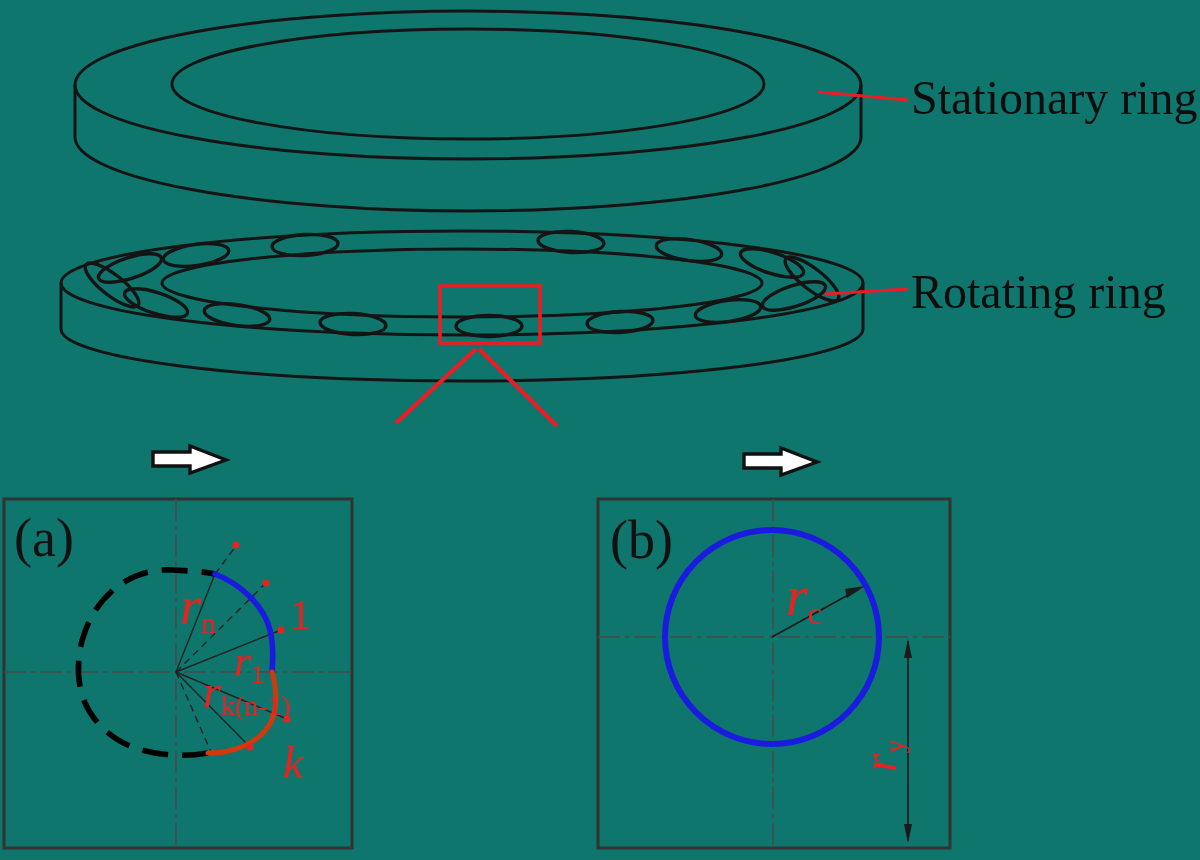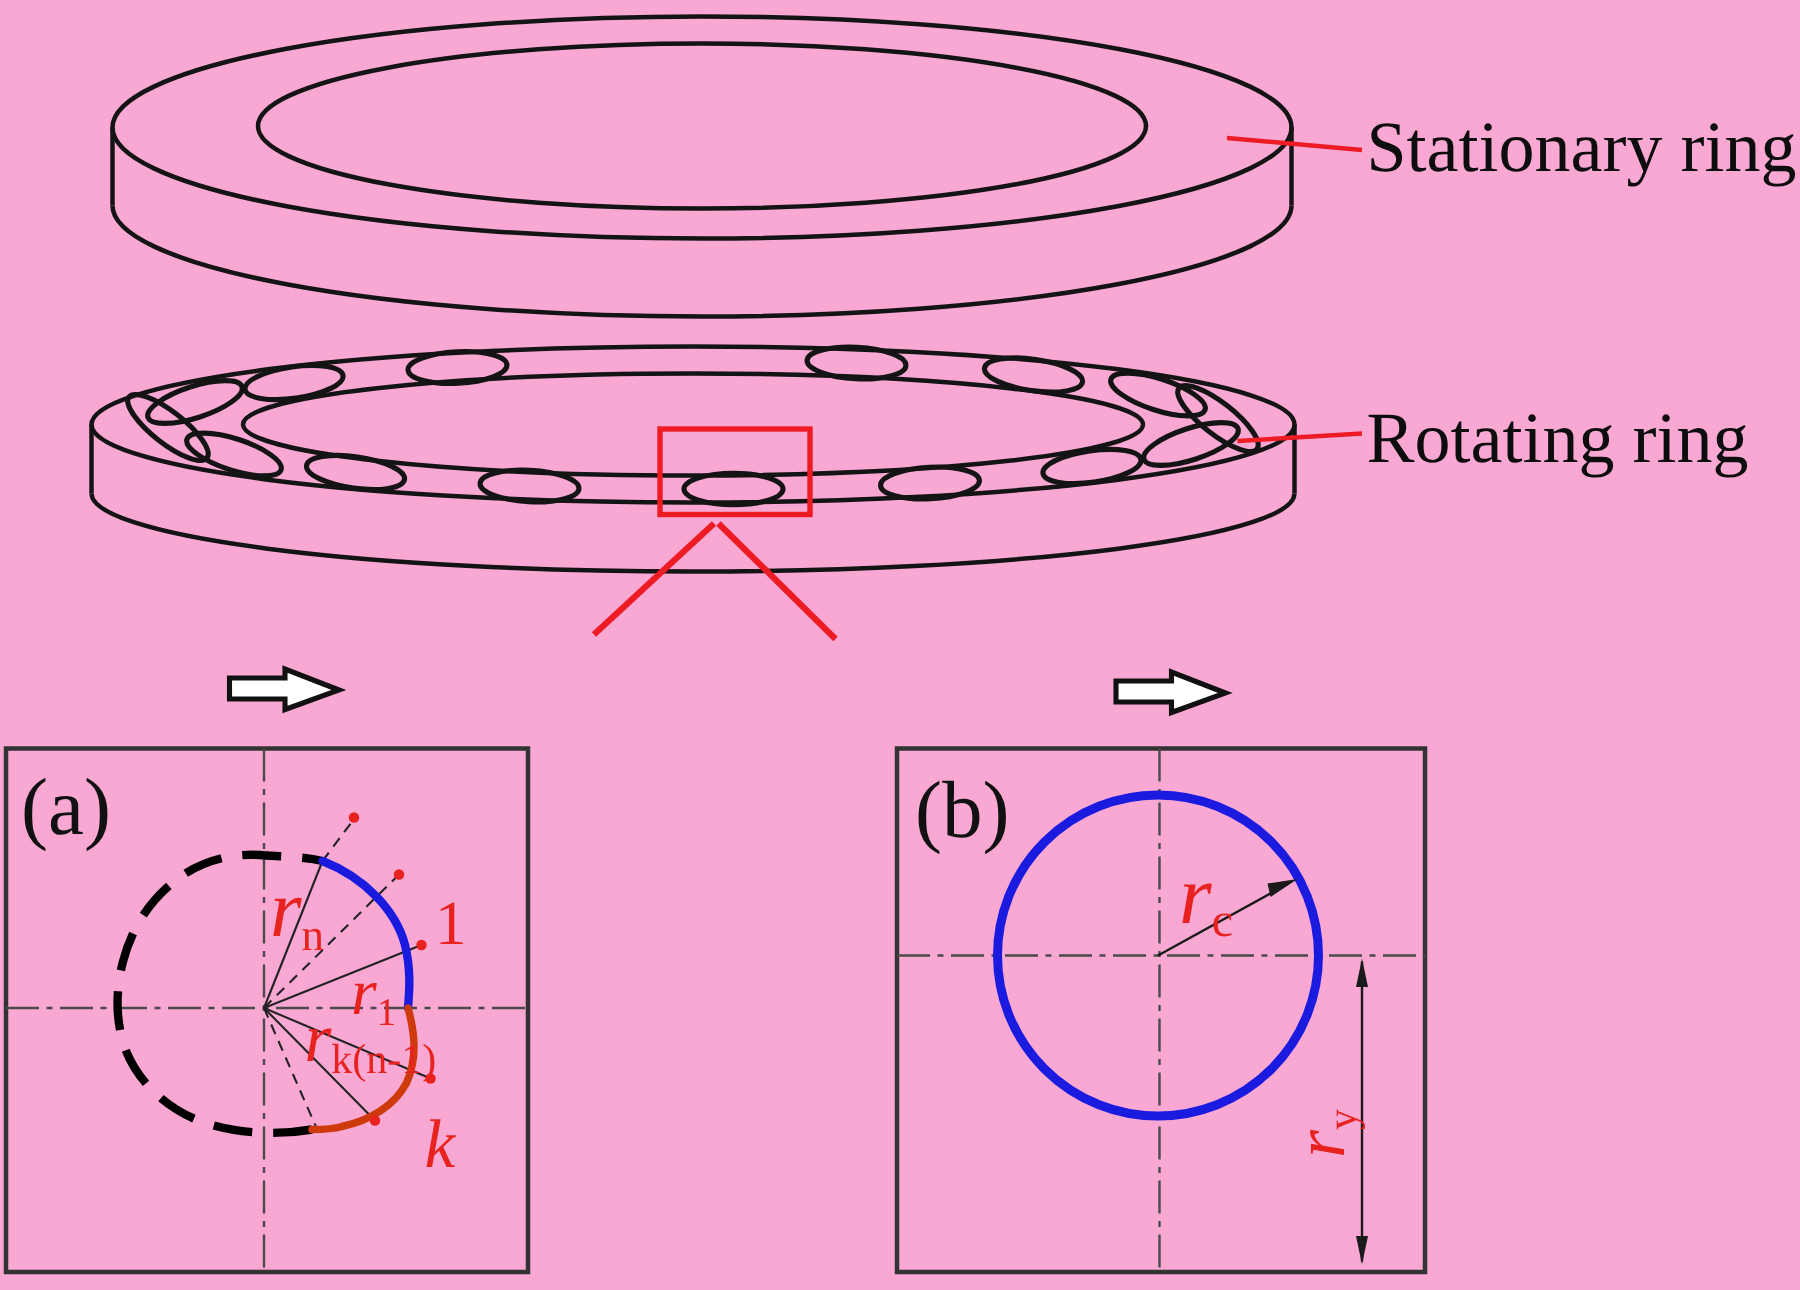--- a/index.html
+++ b/index.html
@@ -1,16 +1,16 @@
 <!DOCTYPE html>
 <html style="--ink: #141414; --accent-red: #e8231f; --leader-red: #ed1c24; --arc-orange: #cf3a0c; --arc-blue: #1b1be0;"><head>
 <meta charset="utf-8">
 <style>
   html,body{margin:0;padding:0;background:#ffffff;}
-  .stage{position:relative;width:1200px;height:860px;background:#f9a8d4;overflow:hidden;}
+  .stage{position:relative;width:1200px;height:860px;background:#0f766e;overflow:hidden;}
   svg{display:block;}
 
   
   .ink{stroke:var(--ink,#141414);fill:none;stroke-width:3;}
   .dimple{stroke:var(--ink,#141414);fill:none;stroke-width:3.4;}
   .redline{stroke:var(--leader-red,#ed1c24);fill:none;stroke-width:3;}
   .redbox{stroke:var(--leader-red,#ed1c24);fill:none;stroke-width:3.6;}
   .vline{stroke:var(--leader-red,#ed1c24);fill:none;stroke-width:4.2;}
   .panel-border{stroke:#333;fill:none;stroke-width:3;}
   .centerline{stroke:#4a4a4a;stroke-width:1.6;fill:none;stroke-dasharray:22 5 4 5;}

